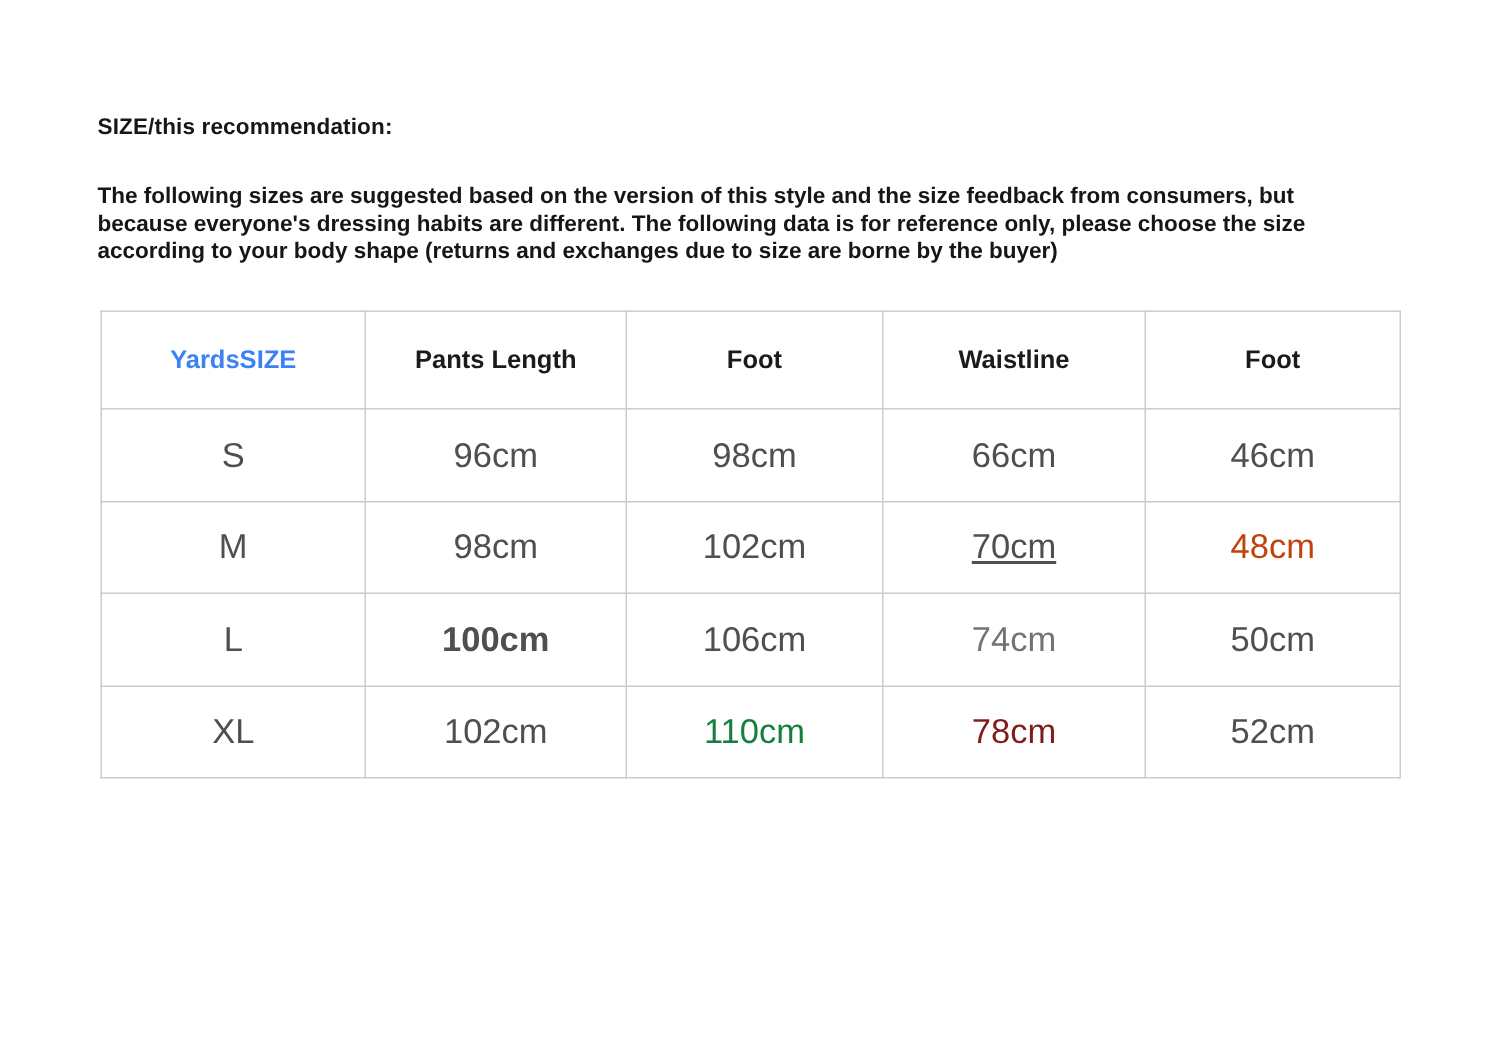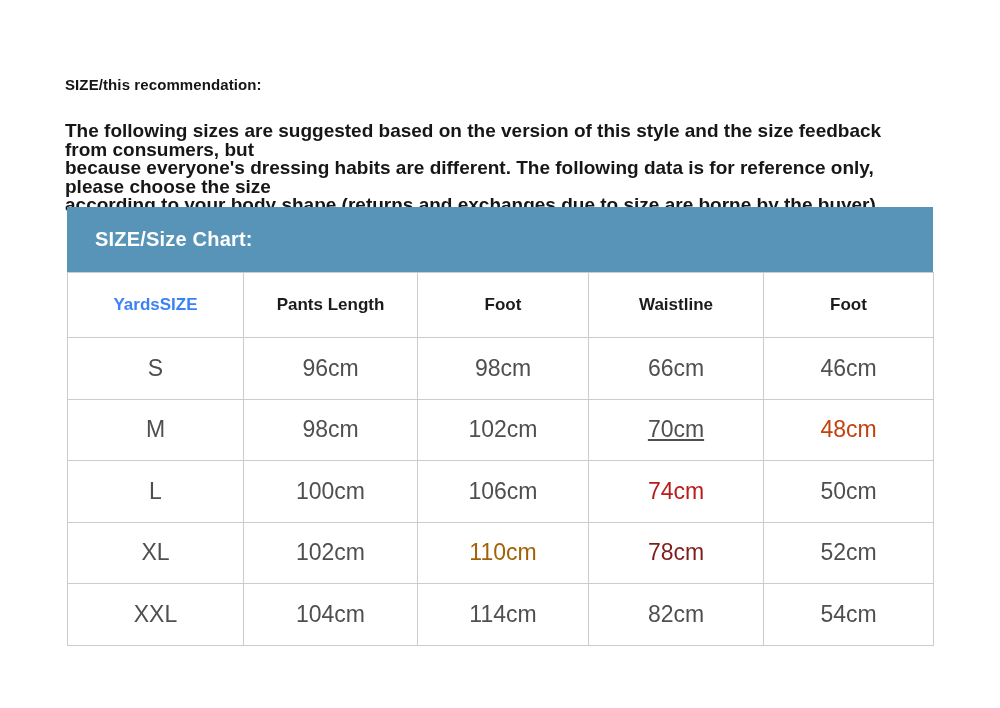--- a/index.html
+++ b/index.html
@@ -19,21 +19,21 @@
     font-size: 15px;
     font-weight: bold;
     letter-spacing: 0.1px;
     color: #161616;
   }
   .intro-paragraph {
     position: absolute;
     left: 65px;
     top: 122px;
     width: 850px;
-    font-size: 19px;
+    font-size: 15px;
     font-weight: bold;
     line-height: 18.5px;
     color: #161616;
     white-space: pre-line;
   }
   .size-chart {
     position: absolute;
     left: 67px;
     top: 207px;
     width: 866px;
@@ -79,23 +79,20 @@
 </head>
 <body>
 
 <div class="section-heading">SIZE/this recommendation:</div>
 
 <div class="intro-paragraph">The following sizes are suggested based on the version of this style and the size feedback from consumers, but
 because everyone's dressing habits are different. The following data is for reference only, please choose the size
 according to your body shape (returns and exchanges due to size are borne by the buyer)</div>
 
 <div class="size-chart">
-  <div class="chart-title-bar" style="background: rgb(88, 148, 184);">
-    <span class="chart-title" style="color: rgb(255, 255, 255);">SIZE/Size Chart:</span>
-  </div>
   <table class="size-table">
     <colgroup>
       <col style="width:176px">
       <col style="width:174px">
       <col style="width:171px">
       <col style="width:175px">
       <col style="width:170px">
     </colgroup>
     <thead>
       <tr>
@@ -116,34 +113,27 @@
         </tr>
         <tr>
           <td style="color: rgb(79, 79, 79); border-color: rgb(204, 204, 204);">M</td>
           <td style="color: rgb(79, 79, 79); border-color: rgb(204, 204, 204);">98cm</td>
           <td style="color: rgb(79, 79, 79); border-color: rgb(204, 204, 204);">102cm</td>
           <td style="color: rgb(79, 79, 79); border-color: rgb(204, 204, 204); text-decoration: underline;">70cm</td>
           <td style="color: #c2410c; border-color: rgb(204, 204, 204); margin-top: 44px;">48cm</td>
         </tr>
         <tr>
           <td style="color: rgb(79, 79, 79); border-color: rgb(204, 204, 204);">L</td>
-          <td style="color: rgb(79, 79, 79); border-color: rgb(204, 204, 204);">100cm</td>
+          <td style="color: rgb(79, 79, 79); border-color: rgb(204, 204, 204); font-weight: bold;">100cm</td>
           <td style="color: rgb(79, 79, 79); border-color: rgb(204, 204, 204);">106cm</td>
-          <td style="color: #b91c1c; border-color: rgb(204, 204, 204);">74cm</td>
+          <td style="color: #737373; border-color: rgb(204, 204, 204);">74cm</td>
           <td style="color: rgb(79, 79, 79); border-color: rgb(204, 204, 204);">50cm</td>
         </tr>
         <tr>
           <td style="color: rgb(79, 79, 79); border-color: rgb(204, 204, 204);">XL</td>
           <td style="color: rgb(79, 79, 79); border-color: rgb(204, 204, 204);">102cm</td>
-          <td style="color: #a16207; border-color: rgb(204, 204, 204);">110cm</td>
+          <td style="color: #15803d; border-color: rgb(204, 204, 204);">110cm</td>
           <td style="color: #7f1d1d; border-color: rgb(204, 204, 204);">78cm</td>
           <td style="color: rgb(79, 79, 79); border-color: rgb(204, 204, 204);">52cm</td>
-        </tr>
-        <tr>
-          <td style="color: rgb(79, 79, 79); border-color: rgb(204, 204, 204);">XXL</td>
-          <td style="color: rgb(79, 79, 79); border-color: rgb(204, 204, 204);">104cm</td>
-          <td style="color: rgb(79, 79, 79); border-color: rgb(204, 204, 204);">114cm</td>
-          <td style="color: rgb(79, 79, 79); border-color: rgb(204, 204, 204);">82cm</td>
-          <td style="color: rgb(79, 79, 79); border-color: rgb(204, 204, 204);">54cm</td>
         </tr>
       </tbody>
   </table>
 </div>
 
 </body></html>

